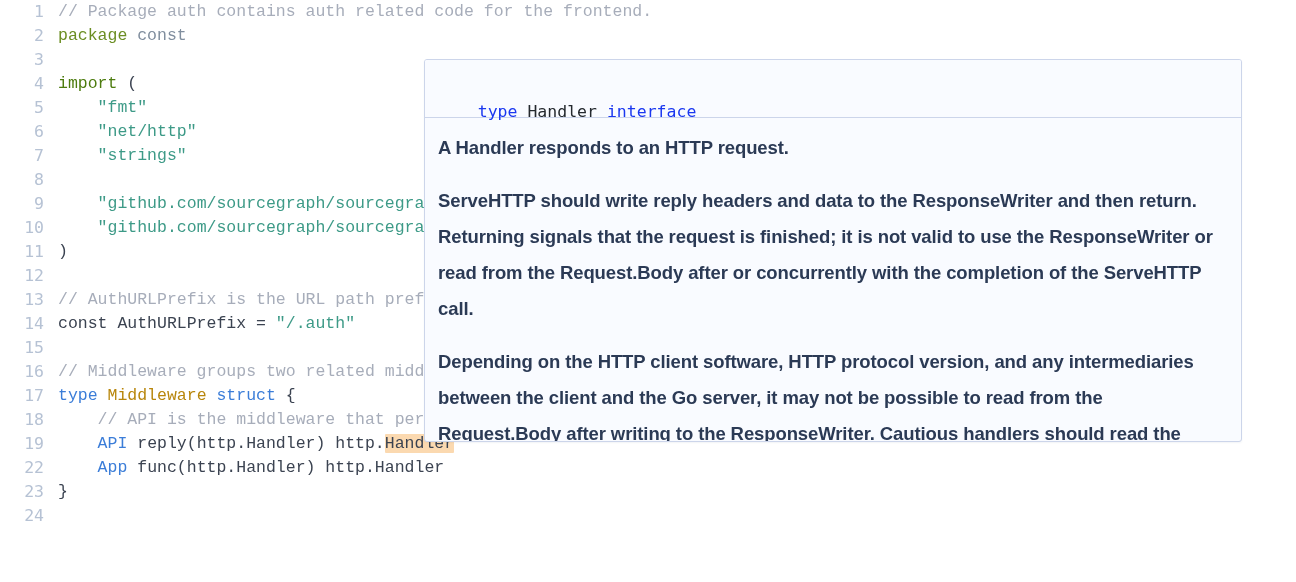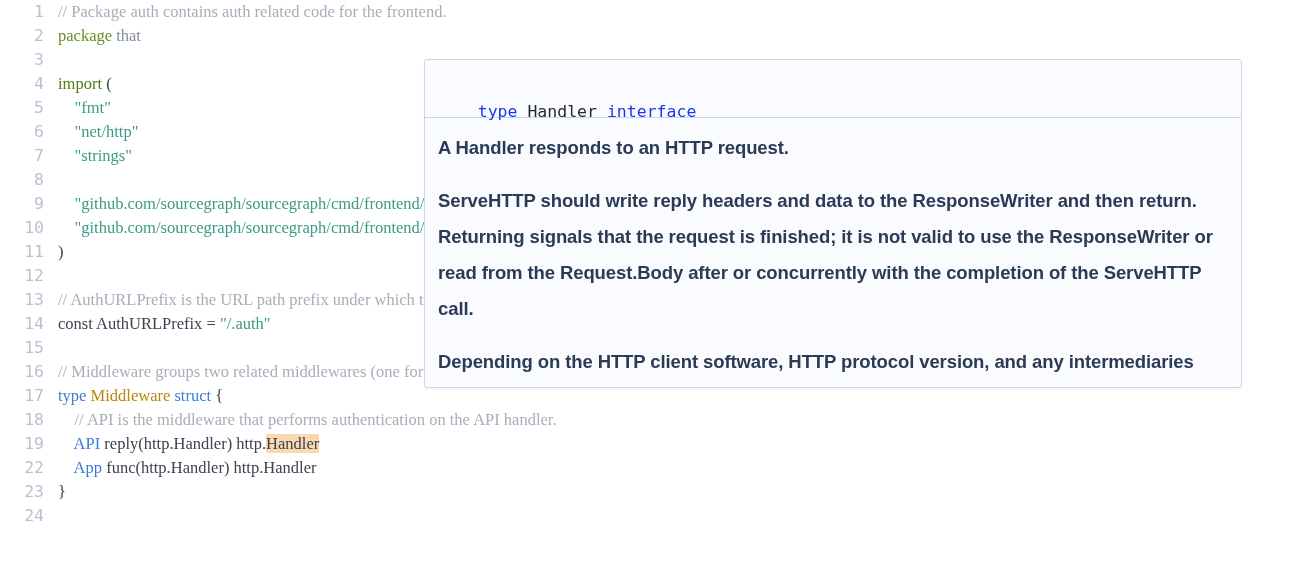--- a/index.html
+++ b/index.html
@@ -39,21 +39,21 @@
     color: #b6c2d4;
     font-family: "DejaVu Sans Mono", "Liberation Mono", monospace;
     font-size: 16.5px;
     line-height: 24px;
     vertical-align: top;
     user-select: none;
     white-space: nowrap;
   }
   td.code {
     padding: 0;
-    font-family: Liberation Serif, serif;
+    font-family: Liberation Mono, monospace;
     font-size: 16.5px;
     line-height: 24px;
     vertical-align: top;
     white-space: pre;
     color: #3b4351;
     overflow: hidden;
     margin-top: 25px;
   }
 
   
@@ -69,21 +69,21 @@
     background: #fbd9b0;
     border-radius: 1px;
   }
 
   
   #hover-tooltip {
     position: absolute;
     left: 424px;
     top: 59px;
     width: 818px;
-    height: 329px;
+    height: 383px;
     background: #f9fbff;
     border: 1px solid #ccd5ea;
     border-radius: 3px;
     box-sizing: border-box;
     overflow: hidden;
     box-shadow: 0 1px 2px rgba(40,60,110,0.06);
   }
   #tooltip-header {
     height: 58px;
     box-sizing: border-box;
@@ -121,21 +121,21 @@
 
 <div id="code-view">
   <table class="code-table">
     <tbody id="code-body">
         <tr>
           <td class="ln">1</td>
           <td class="code"><span class="t-com">// Package auth contains auth related code for the frontend.</span></td>
         </tr>
         <tr>
           <td class="ln">2</td>
-          <td class="code"><span class="t-kw">package</span><span class="t-pln"> </span><span class="t-id">that</span></td>
+          <td class="code"><span class="t-kw">package</span><span class="t-pln"> </span><span class="t-id">const</span></td>
         </tr>
         <tr>
           <td class="ln">3</td>
           <td class="code"></td>
         </tr>
         <tr>
           <td class="ln">4</td>
           <td class="code"><span class="t-imp">import</span><span class="t-pln"> (</span></td>
         </tr>
         <tr>

